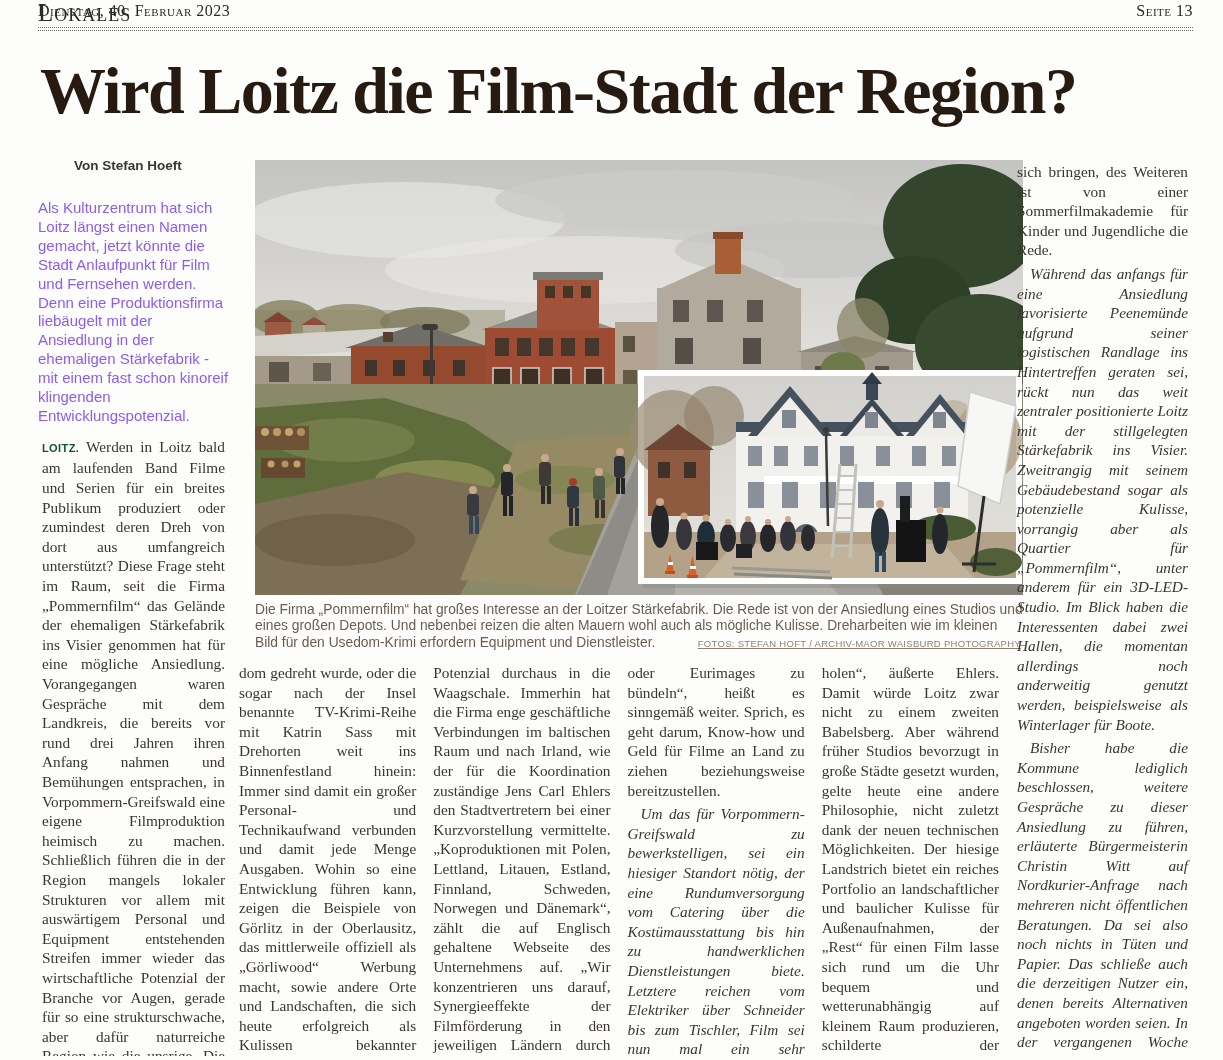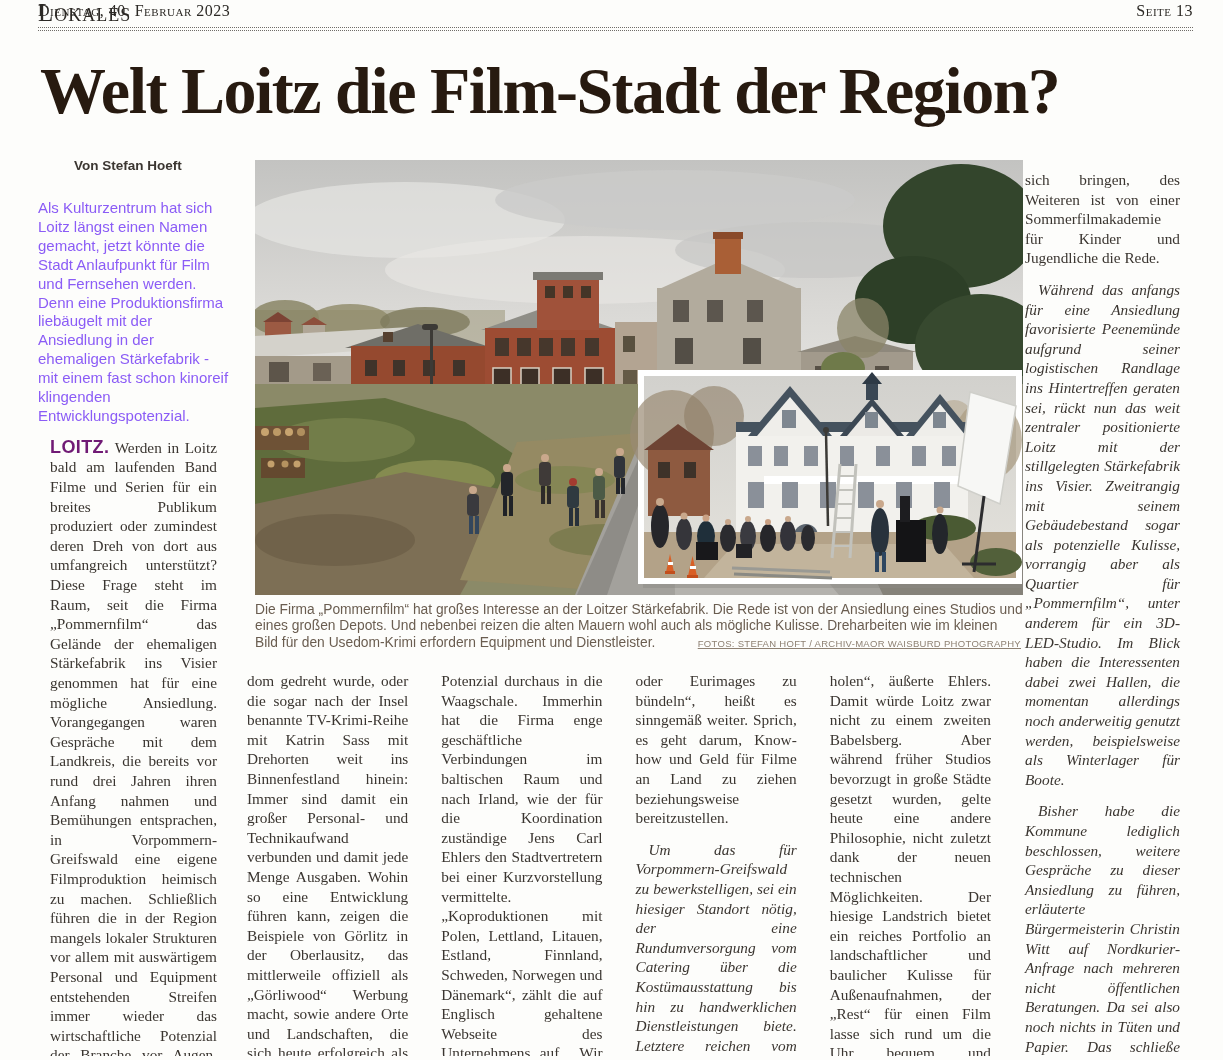--- a/index.html
+++ b/index.html
@@ -22,23 +22,23 @@
     border-top:1px dotted #6f6c68; border-bottom:1px dotted #6f6c68;
   }
   
   .headline {
     position:absolute; left:40px; top:58px; width:1158px;
     font-size:66px; font-weight:bold; letter-spacing:-1.5px; line-height:1;
     color:#271a10; white-space:nowrap;
   }
   
   .bodycopy { font-size:15.3px; line-height:19.6px; text-align:justify; hyphens:auto; -webkit-hyphens:auto; color:#3a3530; }
-  .bodycopy p { margin:12px; }
+  .bodycopy p { margin:4px; }
   .bodycopy p.indent { text-indent:13px;font-style:italic; }
-  .leadword { font-family:"Liberation Sans", sans-serif; font-weight:bold; font-size:18px; letter-spacing:.4px; color:#701a75; }
+  .leadword { font-family:"Liberation Sans", sans-serif; font-weight:bold; font-size:11px; letter-spacing:.4px; color:#14532d; }
   
   .col1 { position:absolute; left:38px; top:158px; width:191px; height:898px; overflow:hidden; }
   .byline { font-family:"Liberation Sans", sans-serif; font-weight:bold; font-size:13.5px; color:#3b3631;margin-left:36px; }
   .intro  { margin-top:26px; font-family:"Liberation Sans", sans-serif; font-size:15px; line-height:18.9px; color:#8b5cf6; }
   .col1 .bodycopy { margin-top:11px; }
   
   .centre { position:absolute; left:235px; top:160px; width:768px;padding-left:20px; }
   .photo-frame { width:768px; height:435px; overflow:hidden; background:#cfcecb; }
   .caption-wrap { position:relative; margin-top:7px; width:768px; font-family:"Liberation Sans", sans-serif; }
   .caption { font-size:13.8px; line-height:16.4px; color:#6a5d50; padding-right:0; }
@@ -56,21 +56,21 @@
 
 <div class="page">
 
   <div class="masthead">
     <span class="mast-side">Dienstag, 40. Februar 2023</span>
     <span class="mast-center">Lokales</span>
     <span class="mast-side">Seite 13</span>
   </div>
   <div class="mast-rule"></div>
 
-  <h1 class="headline">Welt Loitz die Film-Stadt der Region?</h1>
+  <h1 class="headline">Wird Loitz die Film-Stadt der Region?</h1>
 
   <div class="col1">
     <div class="byline">Von Stefan Hoeft</div>
     <div class="intro">Als Kulturzentrum hat sich Loitz längst einen Namen gemacht, jetzt könnte die Stadt Anlaufpunkt für Film und Fernsehen werden. Denn eine Produktionsfirma liebäugelt mit der Ansiedlung in der ehemaligen Stärkefabrik - mit einem fast schon kinoreif klingenden Entwicklungspotenzial.</div>
     <div class="bodycopy">
       <p><span class="leadword">LOITZ.</span> <span>Werden in Loitz bald am laufenden Band Filme und Serien für ein breites Publikum produziert oder zumindest deren Dreh von dort aus umfangreich unterstützt? Diese Frage steht im Raum, seit die Firma „Pommernfilm“ das Gelände der ehemaligen Stärkefabrik ins Visier genommen hat für eine mögliche Ansiedlung. Vorangegangen waren Gespräche mit dem Landkreis, die bereits vor rund drei Jahren ihren Anfang nahmen und Bemühungen entsprachen, in Vorpommern-Greifswald eine eigene Filmproduktion heimisch zu machen. Schließlich führen die in der Region mangels lokaler Strukturen vor allem mit auswärtigem Personal und Equipment entstehenden Streifen immer wieder das wirtschaftliche Potenzial der Branche vor Augen, gerade für so eine strukturschwache, aber dafür naturreiche Region wie die unsrige. Die Urtümlichkeit der Bebauung an vielen Stellen im Hinterland eingeschlossen.</span></p>
 
     </div>
   </div>
 

